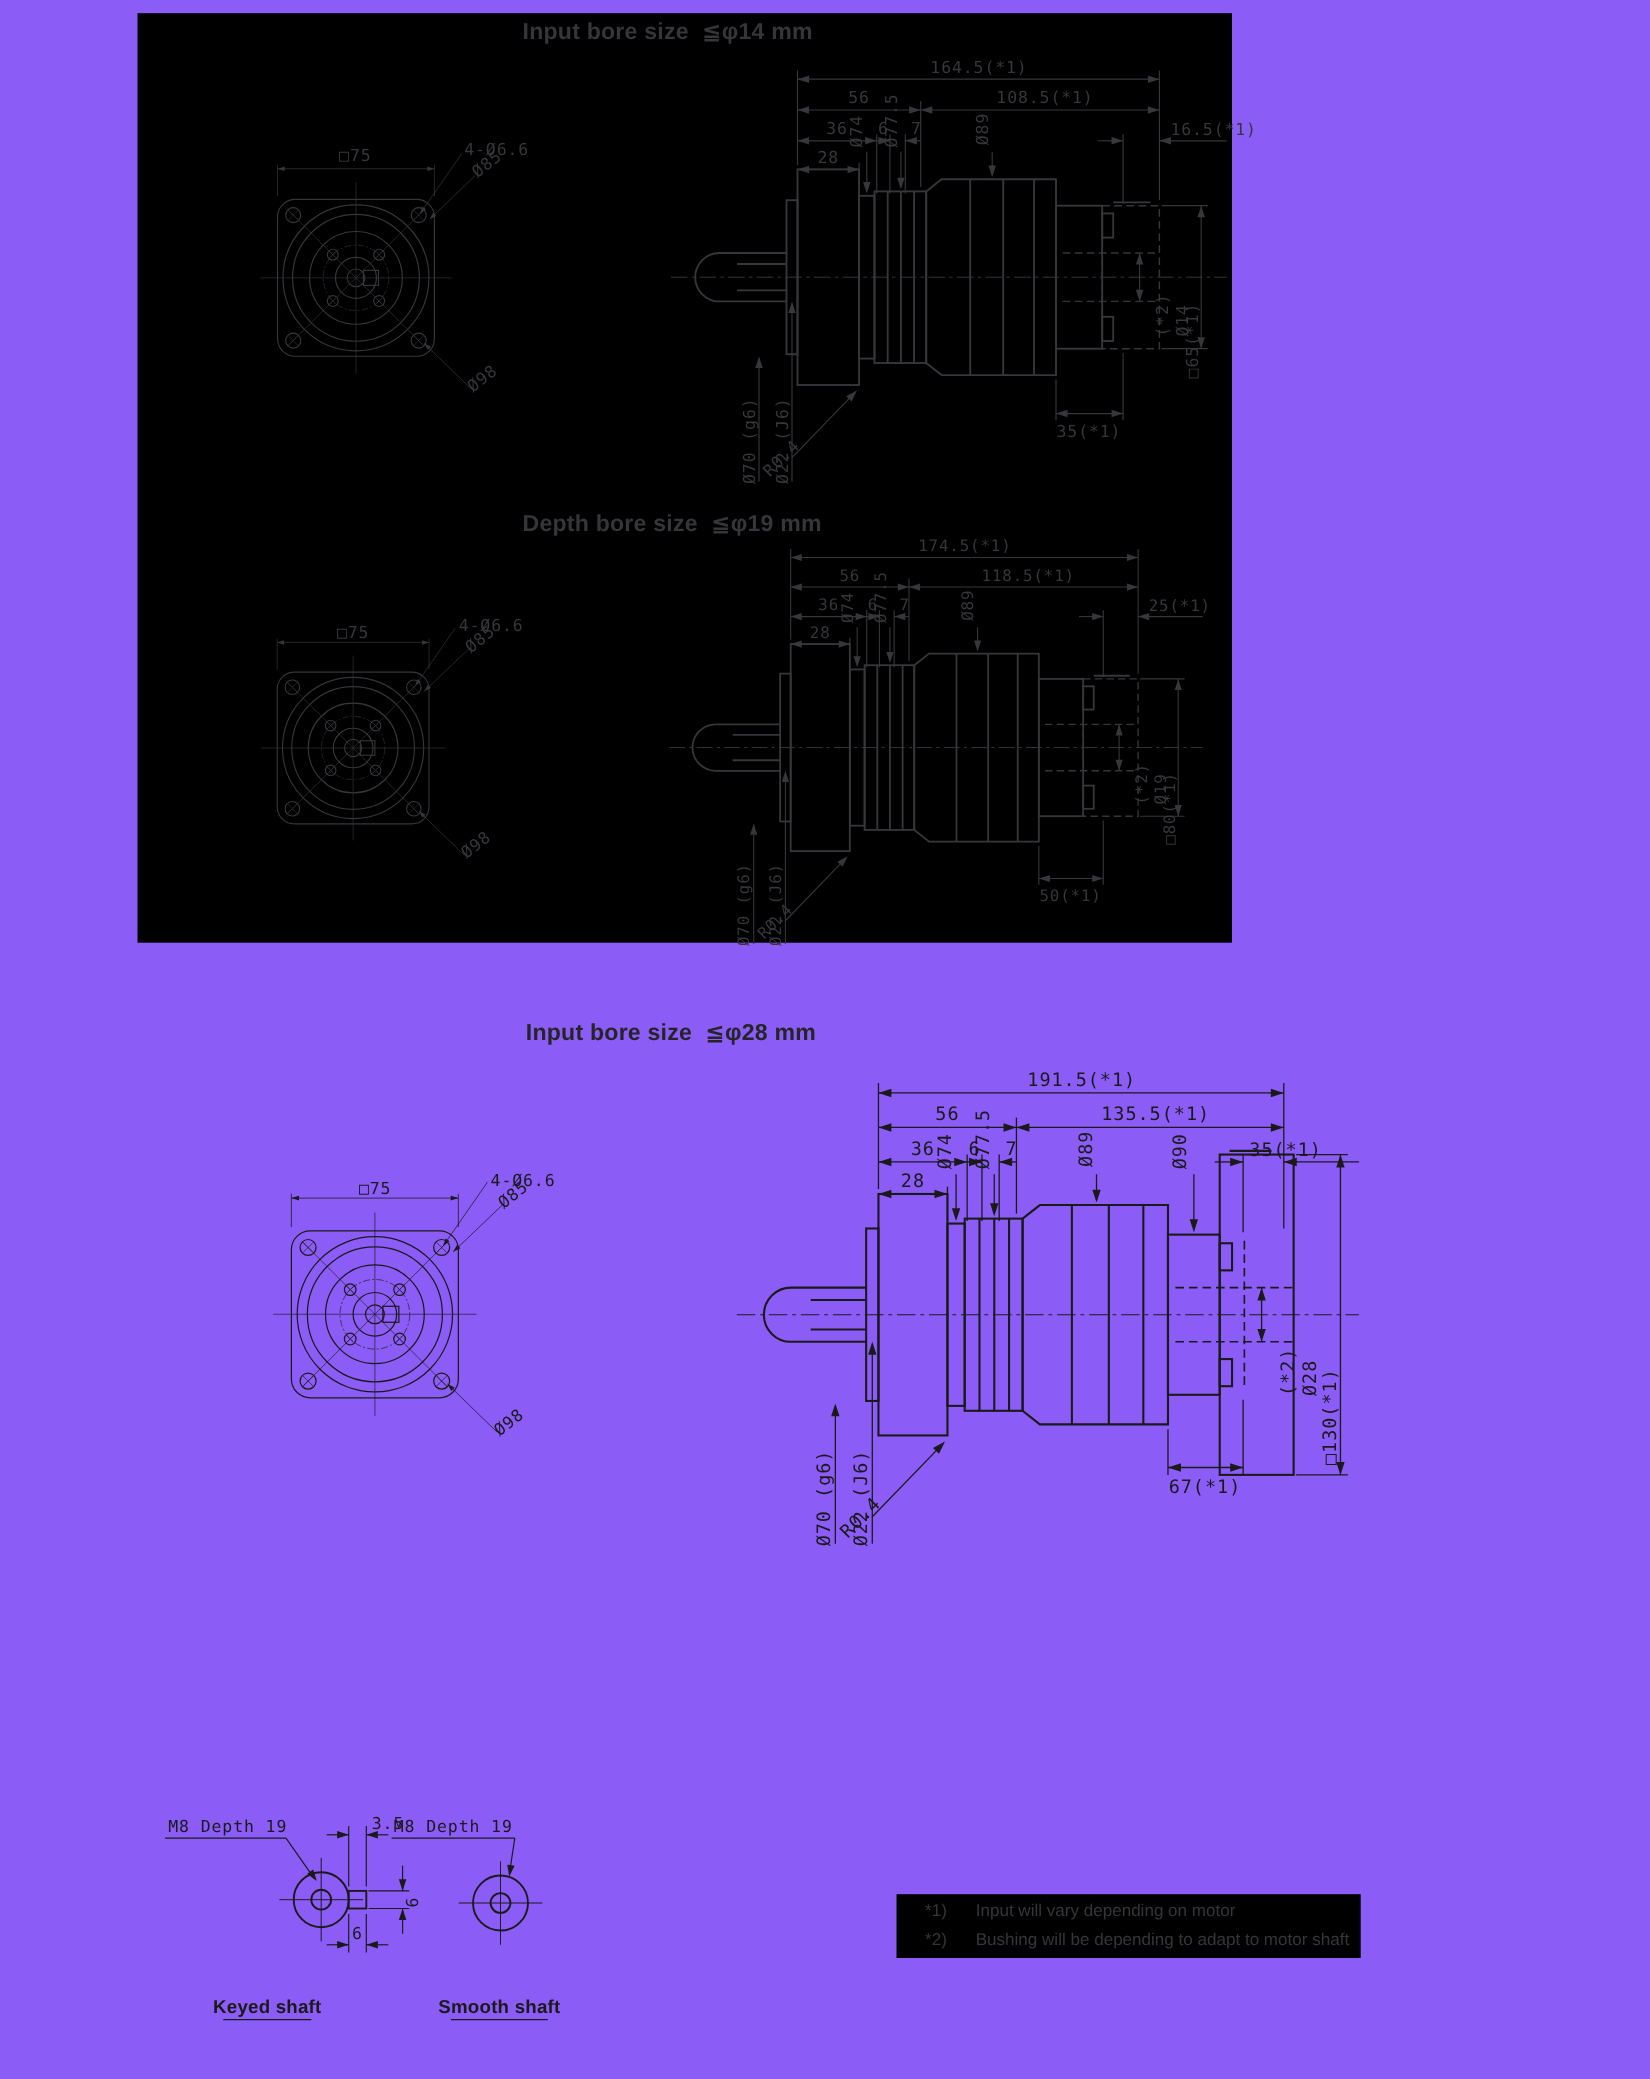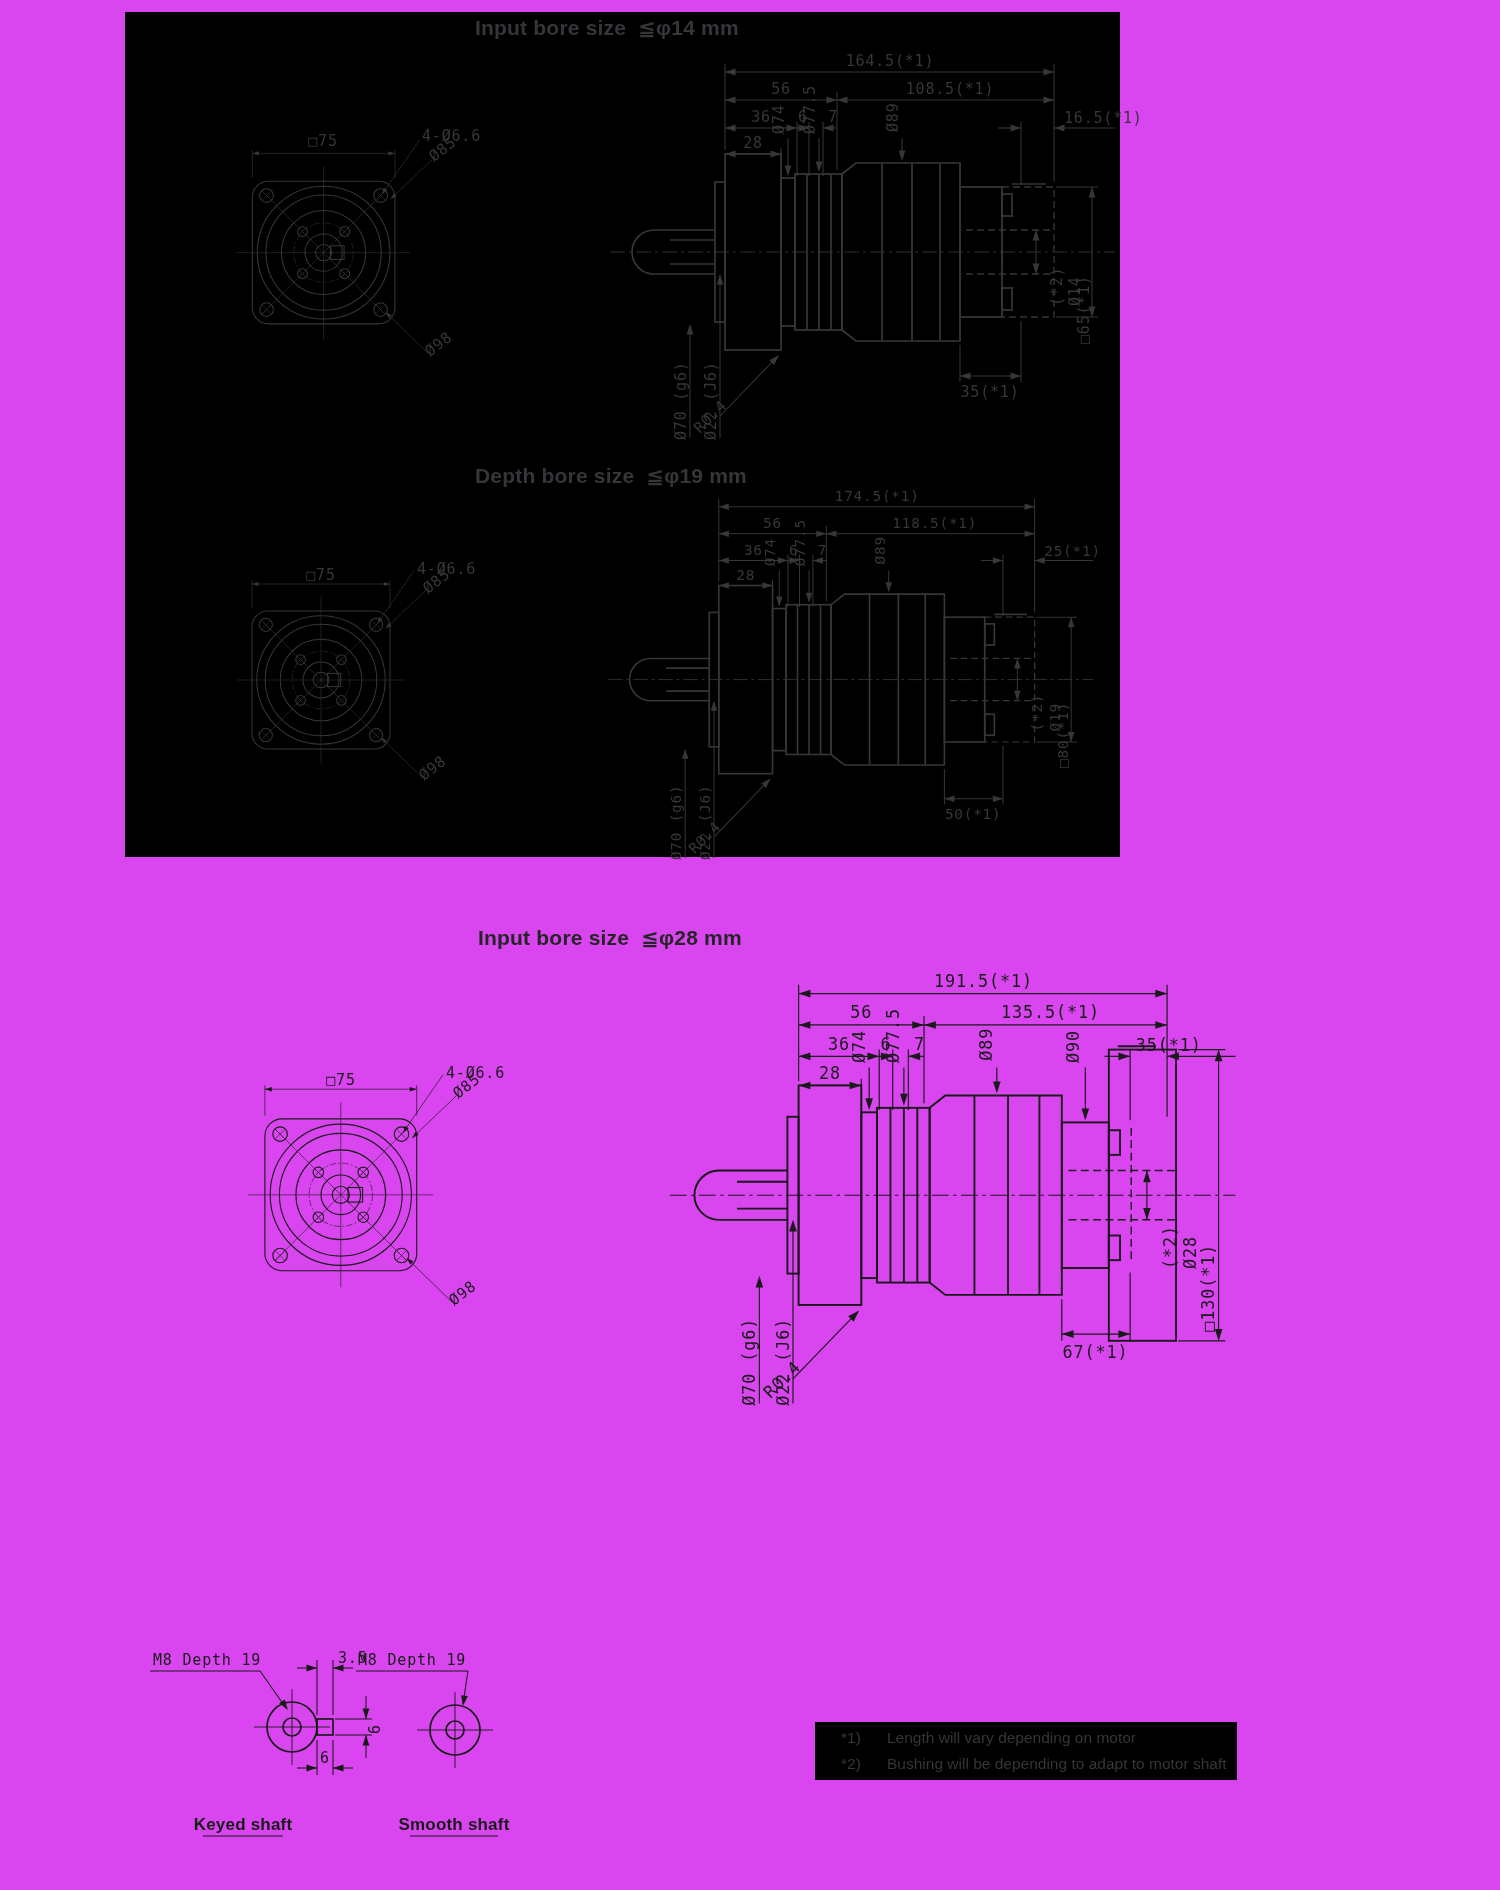--- a/index.html
+++ b/index.html
@@ -1,16 +1,16 @@
 <!DOCTYPE html>
 <html><head>
 <meta charset="utf-8">
 <style>
   html,body{margin:0;padding:0;background:#fff;}
-  #page{position:relative;width:1500px;height:1890px;background:#d946ef;overflow:hidden;
+  #page{position:relative;width:1500px;height:1890px;background:#8b5cf6;overflow:hidden;
         font-family:"Liberation Sans","DejaVu Sans",sans-serif;}
   #panel-dark{position:absolute;left:125px;top:12px;width:995px;height:845px;background:#000;}
   .ttl{position:absolute;font-weight:700;font-size:21px;letter-spacing:0.2px;white-space:pre;}
   .ttl-dark{color:#35353a;}
   .ttl-light{color:#252528;}
   svg{position:absolute;overflow:visible;}
   .ink-dark{color:#36363b;}
   .ink-blk{color:#1a1a1a;}
   .ln{stroke:currentColor;fill:none;stroke-width:1.7;}
   .dm{stroke-width:1.05;}
@@ -340,21 +340,21 @@
       <line class="ln dm" x1="368" y1="41" x2="363" y2="74"></line>
       <use href="#ar" class="arr" transform="translate(363,76) rotate(-82)"></use>
       <text class="cap" x="354" y="200" text-anchor="middle">Smooth shaft</text>
       <line class="ln dm" x1="310" y1="206" x2="398" y2="206"></line>
     </g>
   </svg>
 
   <div id="footnote-box">
     <div class="fn-row">
       <span class="fn-ref">*1)</span>
-      <span>Length will vary depending on motor</span>
+      <span>Input will vary depending on motor</span>
     </div>
     <div class="fn-row">
       <span class="fn-ref">*2)</span>
       <span>Bushing will be depending to adapt to motor shaft</span>
     </div>
   </div>
 
 </div>
 
 </body></html>

